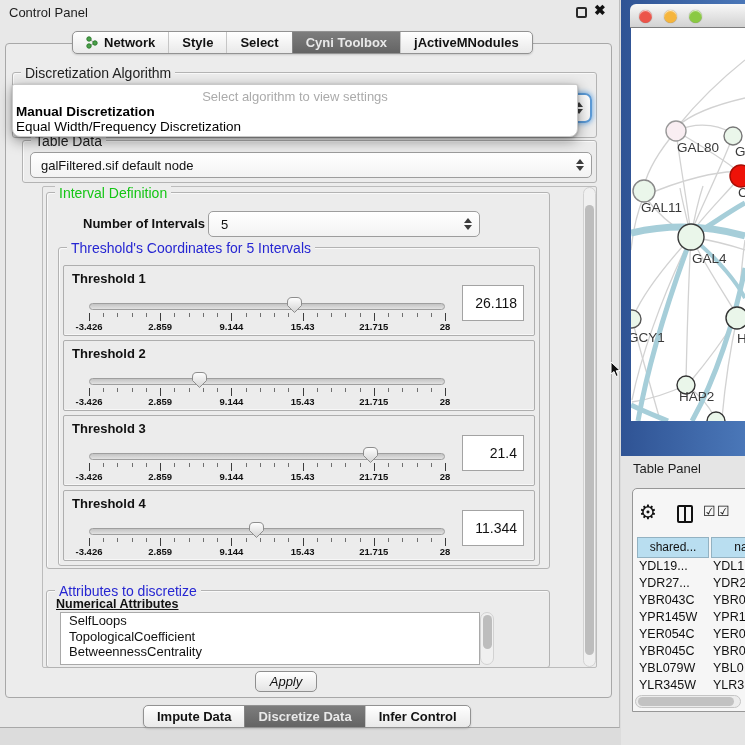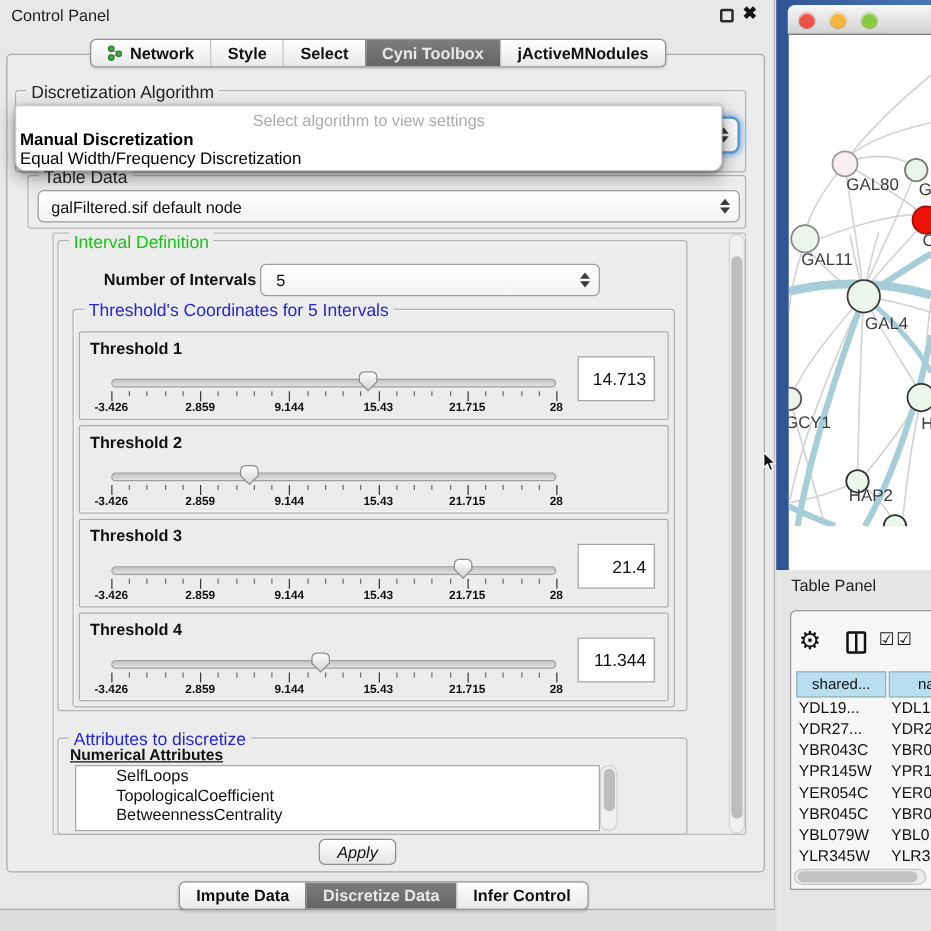--- a/index.html
+++ b/index.html
@@ -71,38 +71,38 @@
   .tick { position:absolute; width:1px; background:#3c3c3c; }
   .tick-label { position:absolute; top:55px; width:56px; margin-left:-28px; text-align:center;
                 font-size:9.5px; font-weight:700; color:#111; }
   .thr-value { position:absolute; left:398px; top:19px; width:62px; height:36px; background:#fff;
                border:1px solid #a3a3a3; font-size:14px; color:#111; text-align:right;
                line-height:34px; padding-right:6px; }
   .thumb-svg { position:absolute; top:30px; width:19px; height:18px; }
 
   
   #attr-list { left:60px; top:612px; width:420px; height:53px; background:#fff;
-               border:1px solid #a9a9a9; overflow:hidden;padding-left:24px; }
+               border:1px solid #a9a9a9; overflow:hidden; }
   .attr-item { font-size:13px; color:#111; padding-left:8px; line-height:15.5px; white-space:nowrap; }
   #attr-sb { left:480px; top:612px; width:14px; height:53px; }
 
   
   #apply-btn { left:255px; top:671px; width:62px; height:21px; background:linear-gradient(#ffffff,#e4e4e4);
                border:1px solid #8f8f8f; border-radius:5px; font-size:13px; color:#111;
                text-align:center; line-height:19px;font-style:italic; }
 
   
   #net-frame { left:621px; top:0; width:124px; height:456px;
                background:linear-gradient(to right,#2f5394,#4a77b8); }
   #net-titlebar { left:630px; top:4px; width:115px; height:24px;
                   background:linear-gradient(#f8f8f8,#d2d2d2); border-bottom:1px solid #7d7d7d;
                   border-radius:6px 0 0 0; }
   .light { position:absolute; top:6px; width:13px; height:13px; border-radius:50%;
            box-shadow:inset 0 1px 1px rgba(255,255,255,.8), 0 0 1px rgba(0,0,0,.5); }
-  #net-canvas { left:631px; top:28px; width:114px; height:510px; background:#fff; }
+  #net-canvas { left:631px; top:28px; width:114px; height:393px; background:#fff; }
 
   
   #tp-area { left:621px; top:456px; width:124px; height:289px; background:#e5e5e5; }
   #tp-title { left:633px; top:461px; font-size:13px; color:#1d1d1d; }
   #tp-box { left:632px; top:488px; width:120px; height:224px; background:#f6f6f6;
             border:1px solid #979797; border-radius:5px 0 0 0; }
   .hdr-cell { position:absolute; top:48px; height:21px; background:#b9def0;
               border:1px solid #93b2c2; font-size:12px; color:#111; text-align:center;
               line-height:19px; overflow:hidden; }
   .tp-row { position:absolute; left:0; width:140px; height:17px; font-size:12.5px; color:#111; }
@@ -233,21 +233,21 @@
           <div class="tick-label" style="left: 381px;">28</div>
           <svg class="thumb-svg" viewBox="0 0 19 18" style="left: 220.982px;">
             <defs>
               <linearGradient id="tg0" x1="0" y1="0" x2="0" y2="1">
                 <stop offset="0" stop-color="#ffffff"></stop>
                 <stop offset="1" stop-color="#d2d2d2"></stop>
               </linearGradient>
             </defs>
             <path d="M2.5,6 Q2.5,1.5 7,1.5 L12,1.5 Q16.5,1.5 16.5,6 L16.5,9.5 L9.5,16.5 L2.5,9.5 Z" fill="url(#tg0)" stroke="#8d8d8d" stroke-width="1"></path>
           </svg>
-          <div class="thr-value">14.713</div>
+          <div class="thr-value">26.118</div>
         </div>
         <div class="thr-panel" style="top: 340px;">
           <div class="thr-label">Threshold 2</div>
           <div class="thr-track"></div>
           <div class="tick" style="left: 25px; top: 47px; height: 8px; background: rgb(60, 60, 60);"></div>
           <div class="tick" style="left: 39.24px; top: 47px; height: 4px; background: rgb(110, 110, 110);"></div>
           <div class="tick" style="left: 53.48px; top: 47px; height: 4px; background: rgb(110, 110, 110);"></div>
           <div class="tick" style="left: 67.72px; top: 47px; height: 4px; background: rgb(110, 110, 110);"></div>
           <div class="tick" style="left: 81.96px; top: 47px; height: 4px; background: rgb(110, 110, 110);"></div>
           <div class="tick" style="left: 96.2px; top: 47px; height: 8px; background: rgb(60, 60, 60);"></div>

